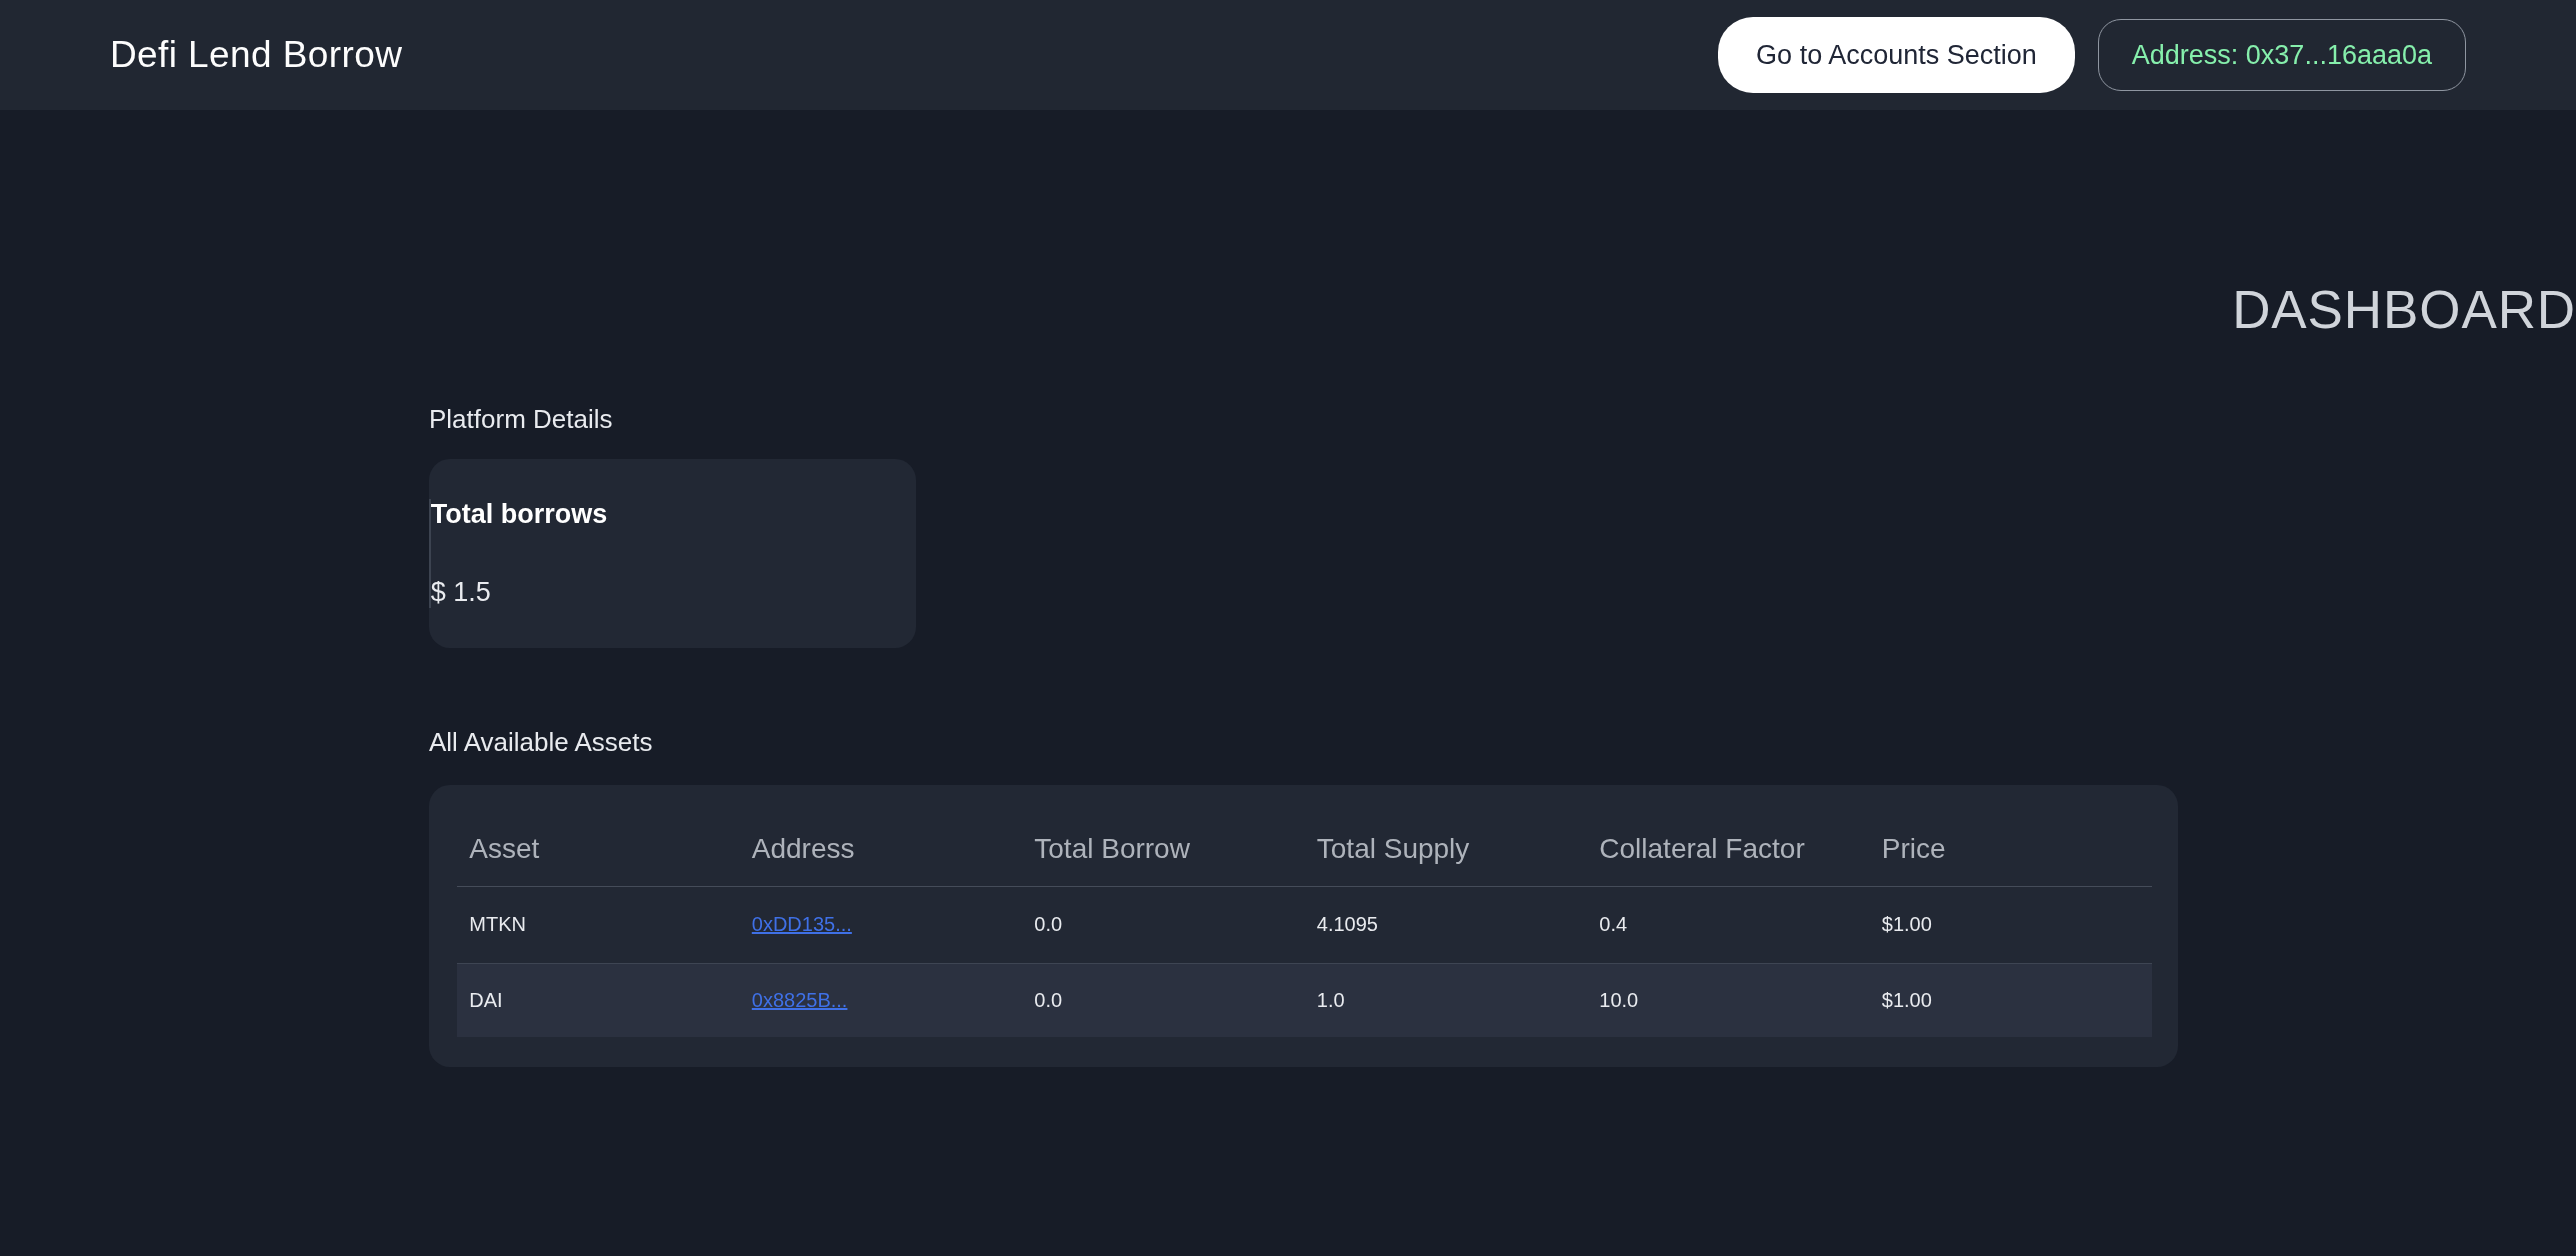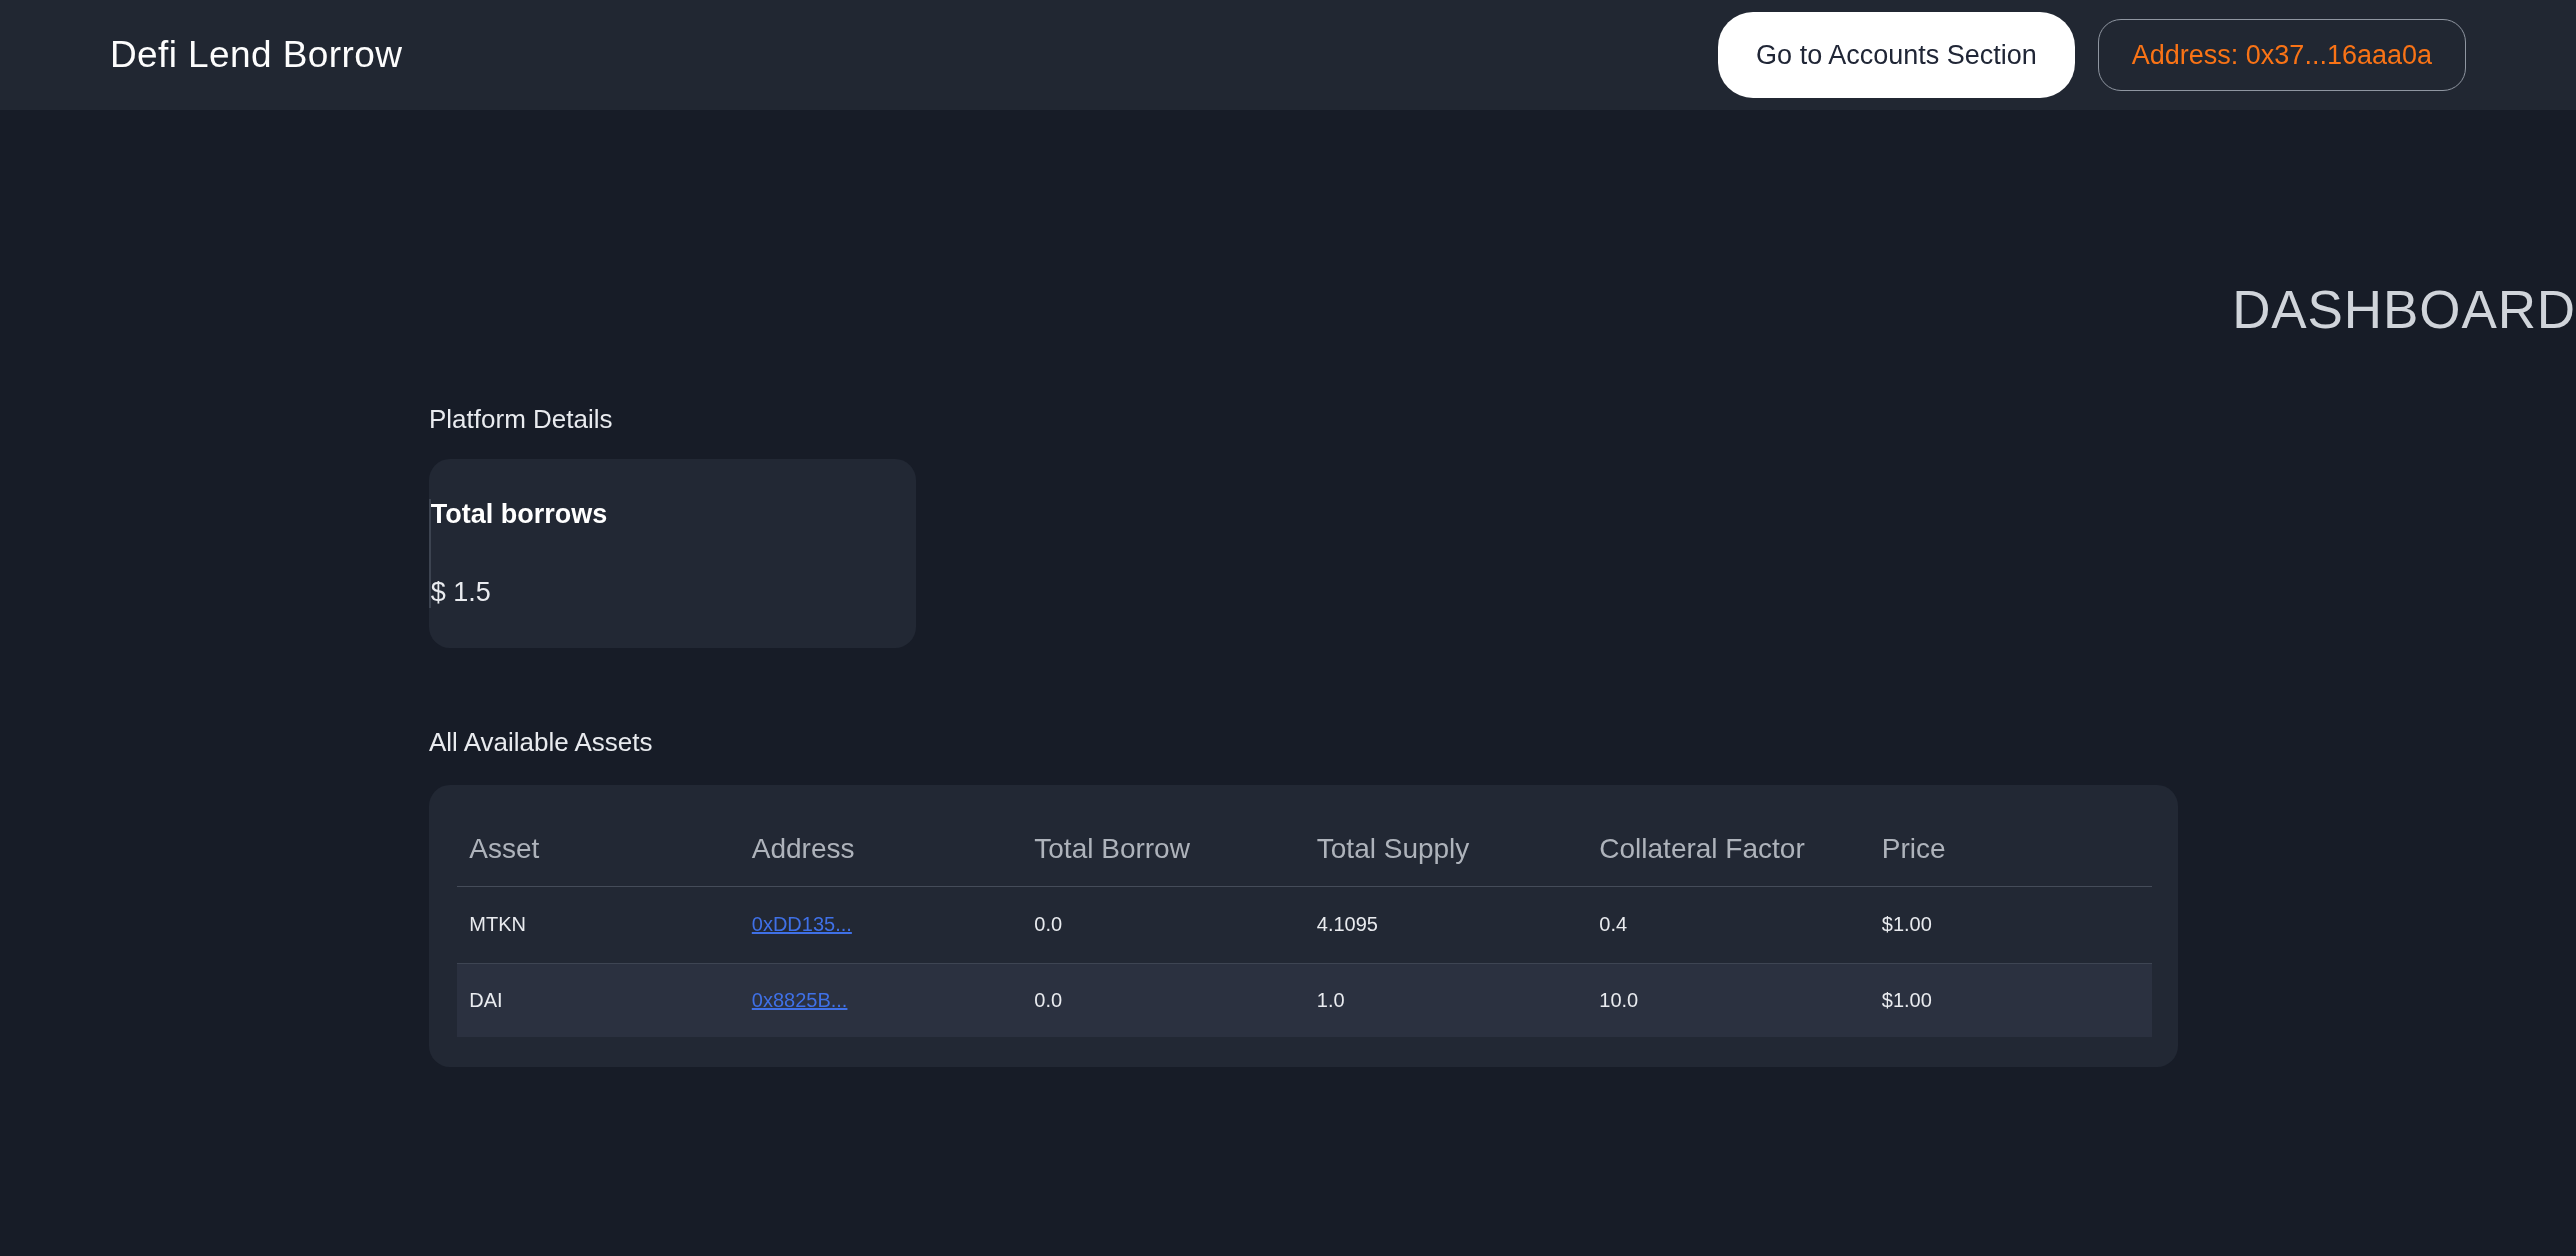--- a/index.html
+++ b/index.html
@@ -23,30 +23,30 @@
     color: #fdfdfd;
     font-size: 37px;
     font-weight: 400;
     letter-spacing: 0.4px;
   }
   .nav-actions { display: flex; align-items: center; gap: 23px; }
   .btn-accounts {
     background: #ffffff;
     color: #202636;
     border: none;
-    height: 86px;
+    height: 76px;
     padding: 0 38px;
     border-radius: 35px;
     font-size: 27px;
     font-family: "Liberation Sans", sans-serif;
     cursor: pointer;
   }
   .btn-address {
     background: transparent;
-    color: #f97316;
+    color: #86efac;
     height: 72px;
     padding: 0 33px;
     border-radius: 23px;
     border: 1.8px solid #8f96a1;
     font-size: 27px;
     font-family: "Liberation Sans", sans-serif;
     cursor: pointer;
   }
 
   

